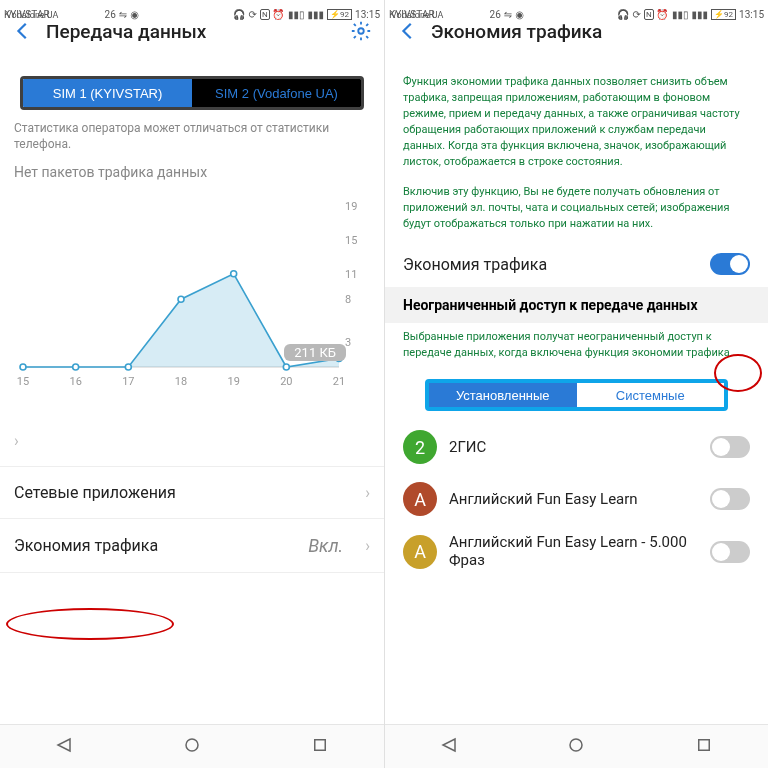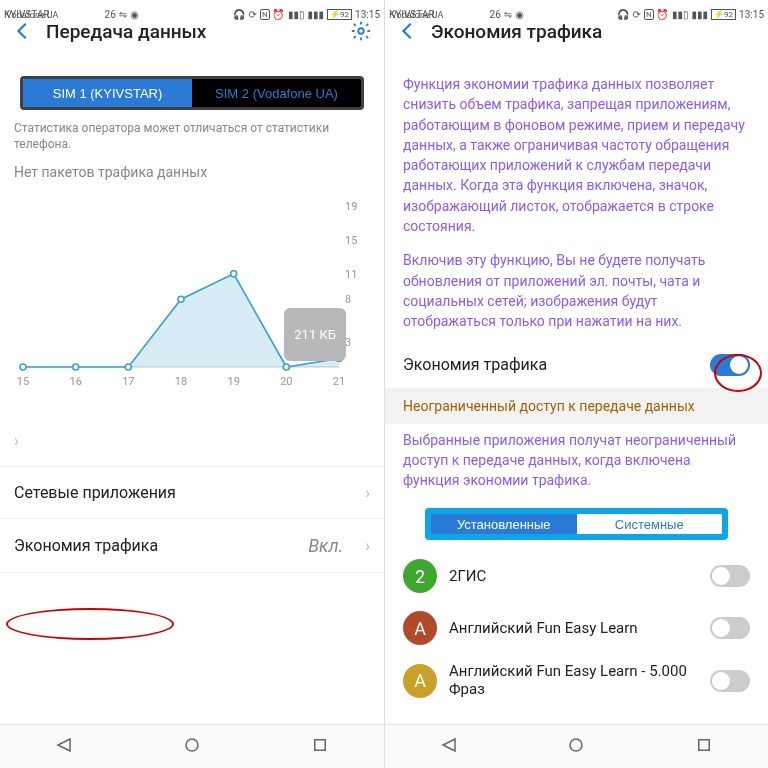--- a/index.html
+++ b/index.html
@@ -29,47 +29,47 @@
   .seg { display:flex; border:3px solid #404040; border-radius:4px; margin:8px 20px 6px; overflow:hidden; height:34px; }
   .seg button { flex:1; border:none; background:#000000; color:#2a7ad6; font-size:13px; cursor:pointer; }
   .seg button.active { background:#2a7ad6; color:#fff; }
 
   .note { color:#888; font-size:12px; padding:4px 14px 6px; line-height:1.35; }
   .empty { color:#888; font-size:14px; padding:6px 14px; }
 
   
   .chart { position:relative; height:195px; margin:10px 8px 0 10px; }
   .chart svg { width:100%; height:100%; }
-  .badge { position:absolute; right:30px; bottom:30px; background:#b8b8b8; color:#fff; font-size:13px; padding:19px 10px; border-radius:6px; }
+  .badge { position:absolute; right:30px; bottom:30px; background:#b8b8b8; color:#fff; font-size:13px; padding:1px 10px; border-radius:6px; }
 
   
   .rows { margin-top:24px; }
   .row { display:flex; align-items:center; padding:16px 14px; border-bottom:1px solid #eee; font-size:16px; cursor:pointer; }
   .row .lbl { flex:1; }
   .row .val { color:#888; font-size:18px; margin-right:22px;font-style:italic; }
   .row .chev { color:#bbb; }
 
   
   .navbar { position:absolute; bottom:0; left:0; right:0; height:44px; display:flex; justify-content:space-around; align-items:center; border-top:1px solid #e5e5e5; background:#fafafa; }
   .navbar svg { width:18px; height:18px; stroke:#666; fill:none; stroke-width:2; }
 
   
-  .para { color:#8b5cf6; font-size:14px; line-height:1.45; padding:6px 18px 8px; }
+  .para { color:#15803d; font-size:11px; line-height:1.45; padding:6px 18px 8px; }
 
   
   .trow { display:flex; align-items:center; padding:14px 18px 12px; font-size:16px; }
   .trow .lbl { flex:1; }
   .switch { width:40px; height:22px; border-radius:11px; background:#2a7ad6; position:relative; }
   .switch.on::after { content:""; position:absolute; right:2px; top:2px; width:18px; height:18px; border-radius:50%; background:#fff; }
   .switch.off { background:#ccc; }
   .switch.off::after { content:""; position:absolute; left:2px; top:2px; width:18px; height:18px; border-radius:50%; background:#fff; }
 
-  .section-h { background:#f2f2f2; padding:10px 18px; font-size:14px; font-weight:400; color:#a16207; }
-
-  .seg2 { display:flex; border:6px solid #0ea5e9; border-radius:4px; margin:10px 40px 10px; overflow:hidden; height:32px; }
+  .section-h { background:#f2f2f2; padding:10px 18px; font-size:14px; font-weight:700; color:#000000; }
+
+  .seg2 { display:flex; border:4px solid #0ea5e9; border-radius:4px; margin:10px 40px 10px; overflow:hidden; height:32px; }
   .seg2 button { flex:1; border:none; background:#fff; color:#2a7ad6; font-size:13px; cursor:pointer; }
   .seg2 button.active { background:#2a7ad6; color:#fff; }
 
   .app { display:flex; align-items:center; padding:9px 18px; gap:12px; font-size:15px; }
   .app .icon { width:34px; height:34px; border-radius:50%; display:flex; align-items:center; justify-content:center; font-size:18px; color:#fff; }
   .app .name { flex:1; line-height:1.15; }
 
   
   .oval { position:absolute; border:2px solid #c00; border-radius:50%; pointer-events:none; }
 </style>

